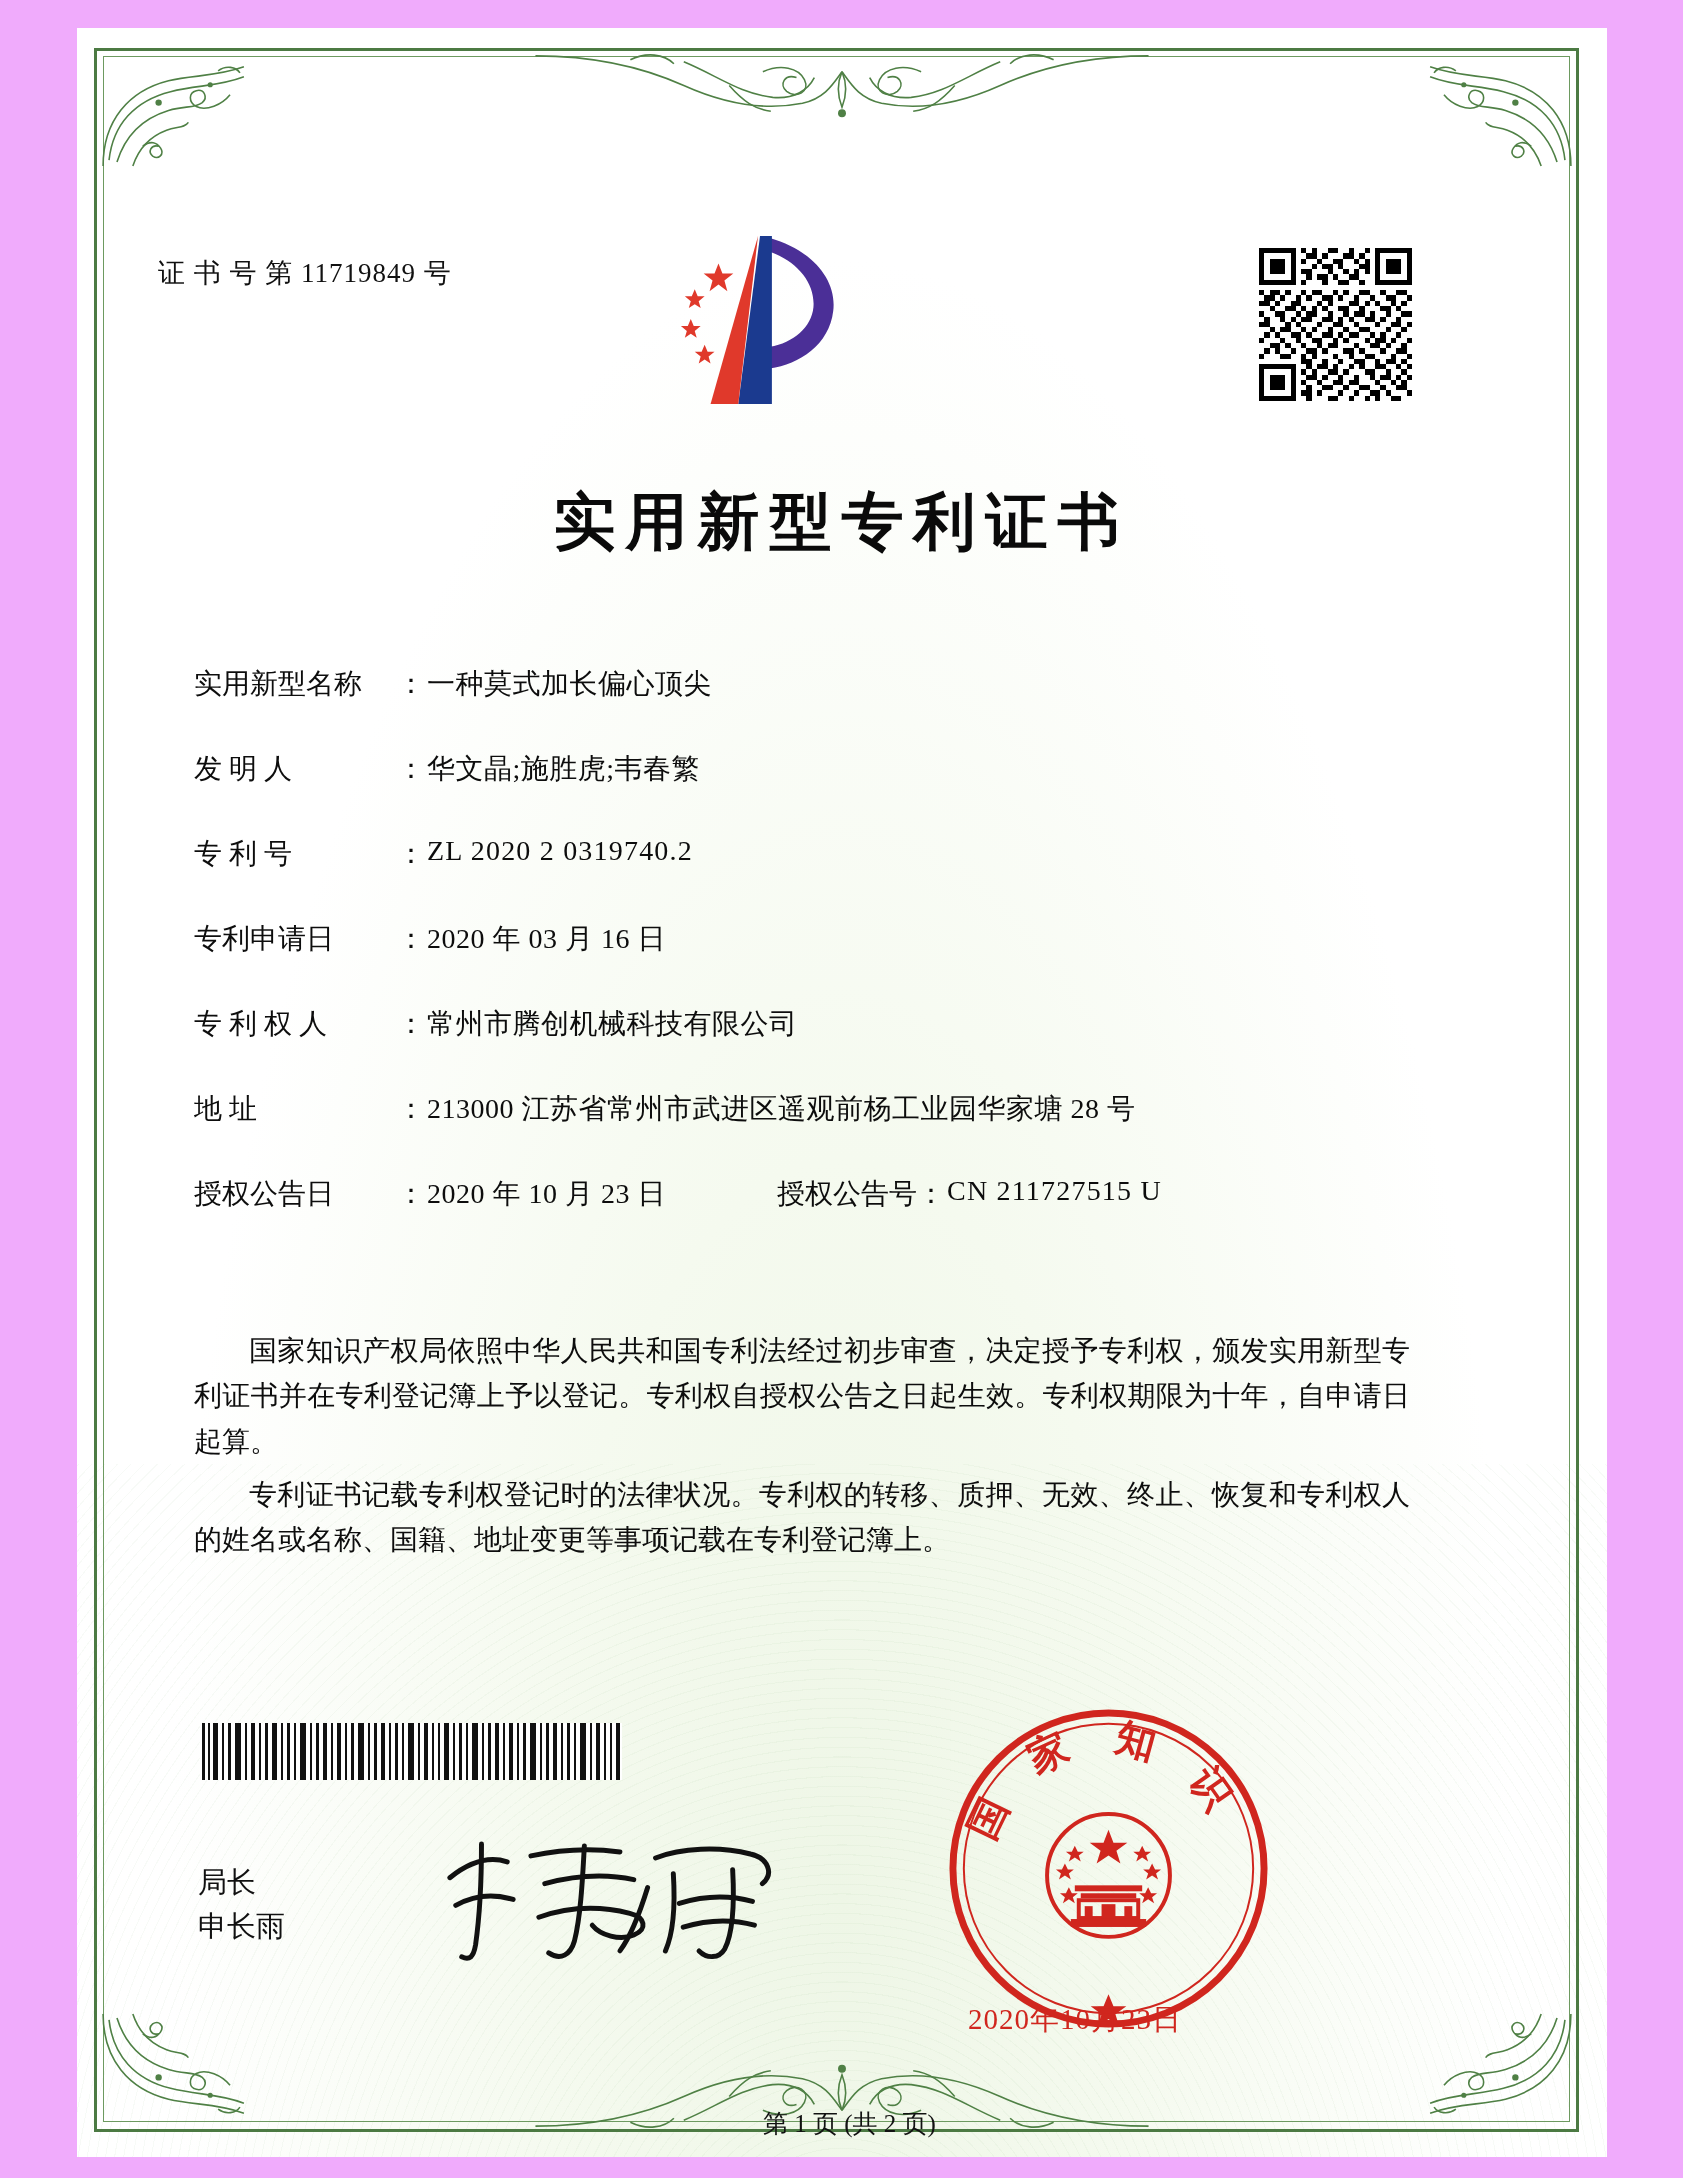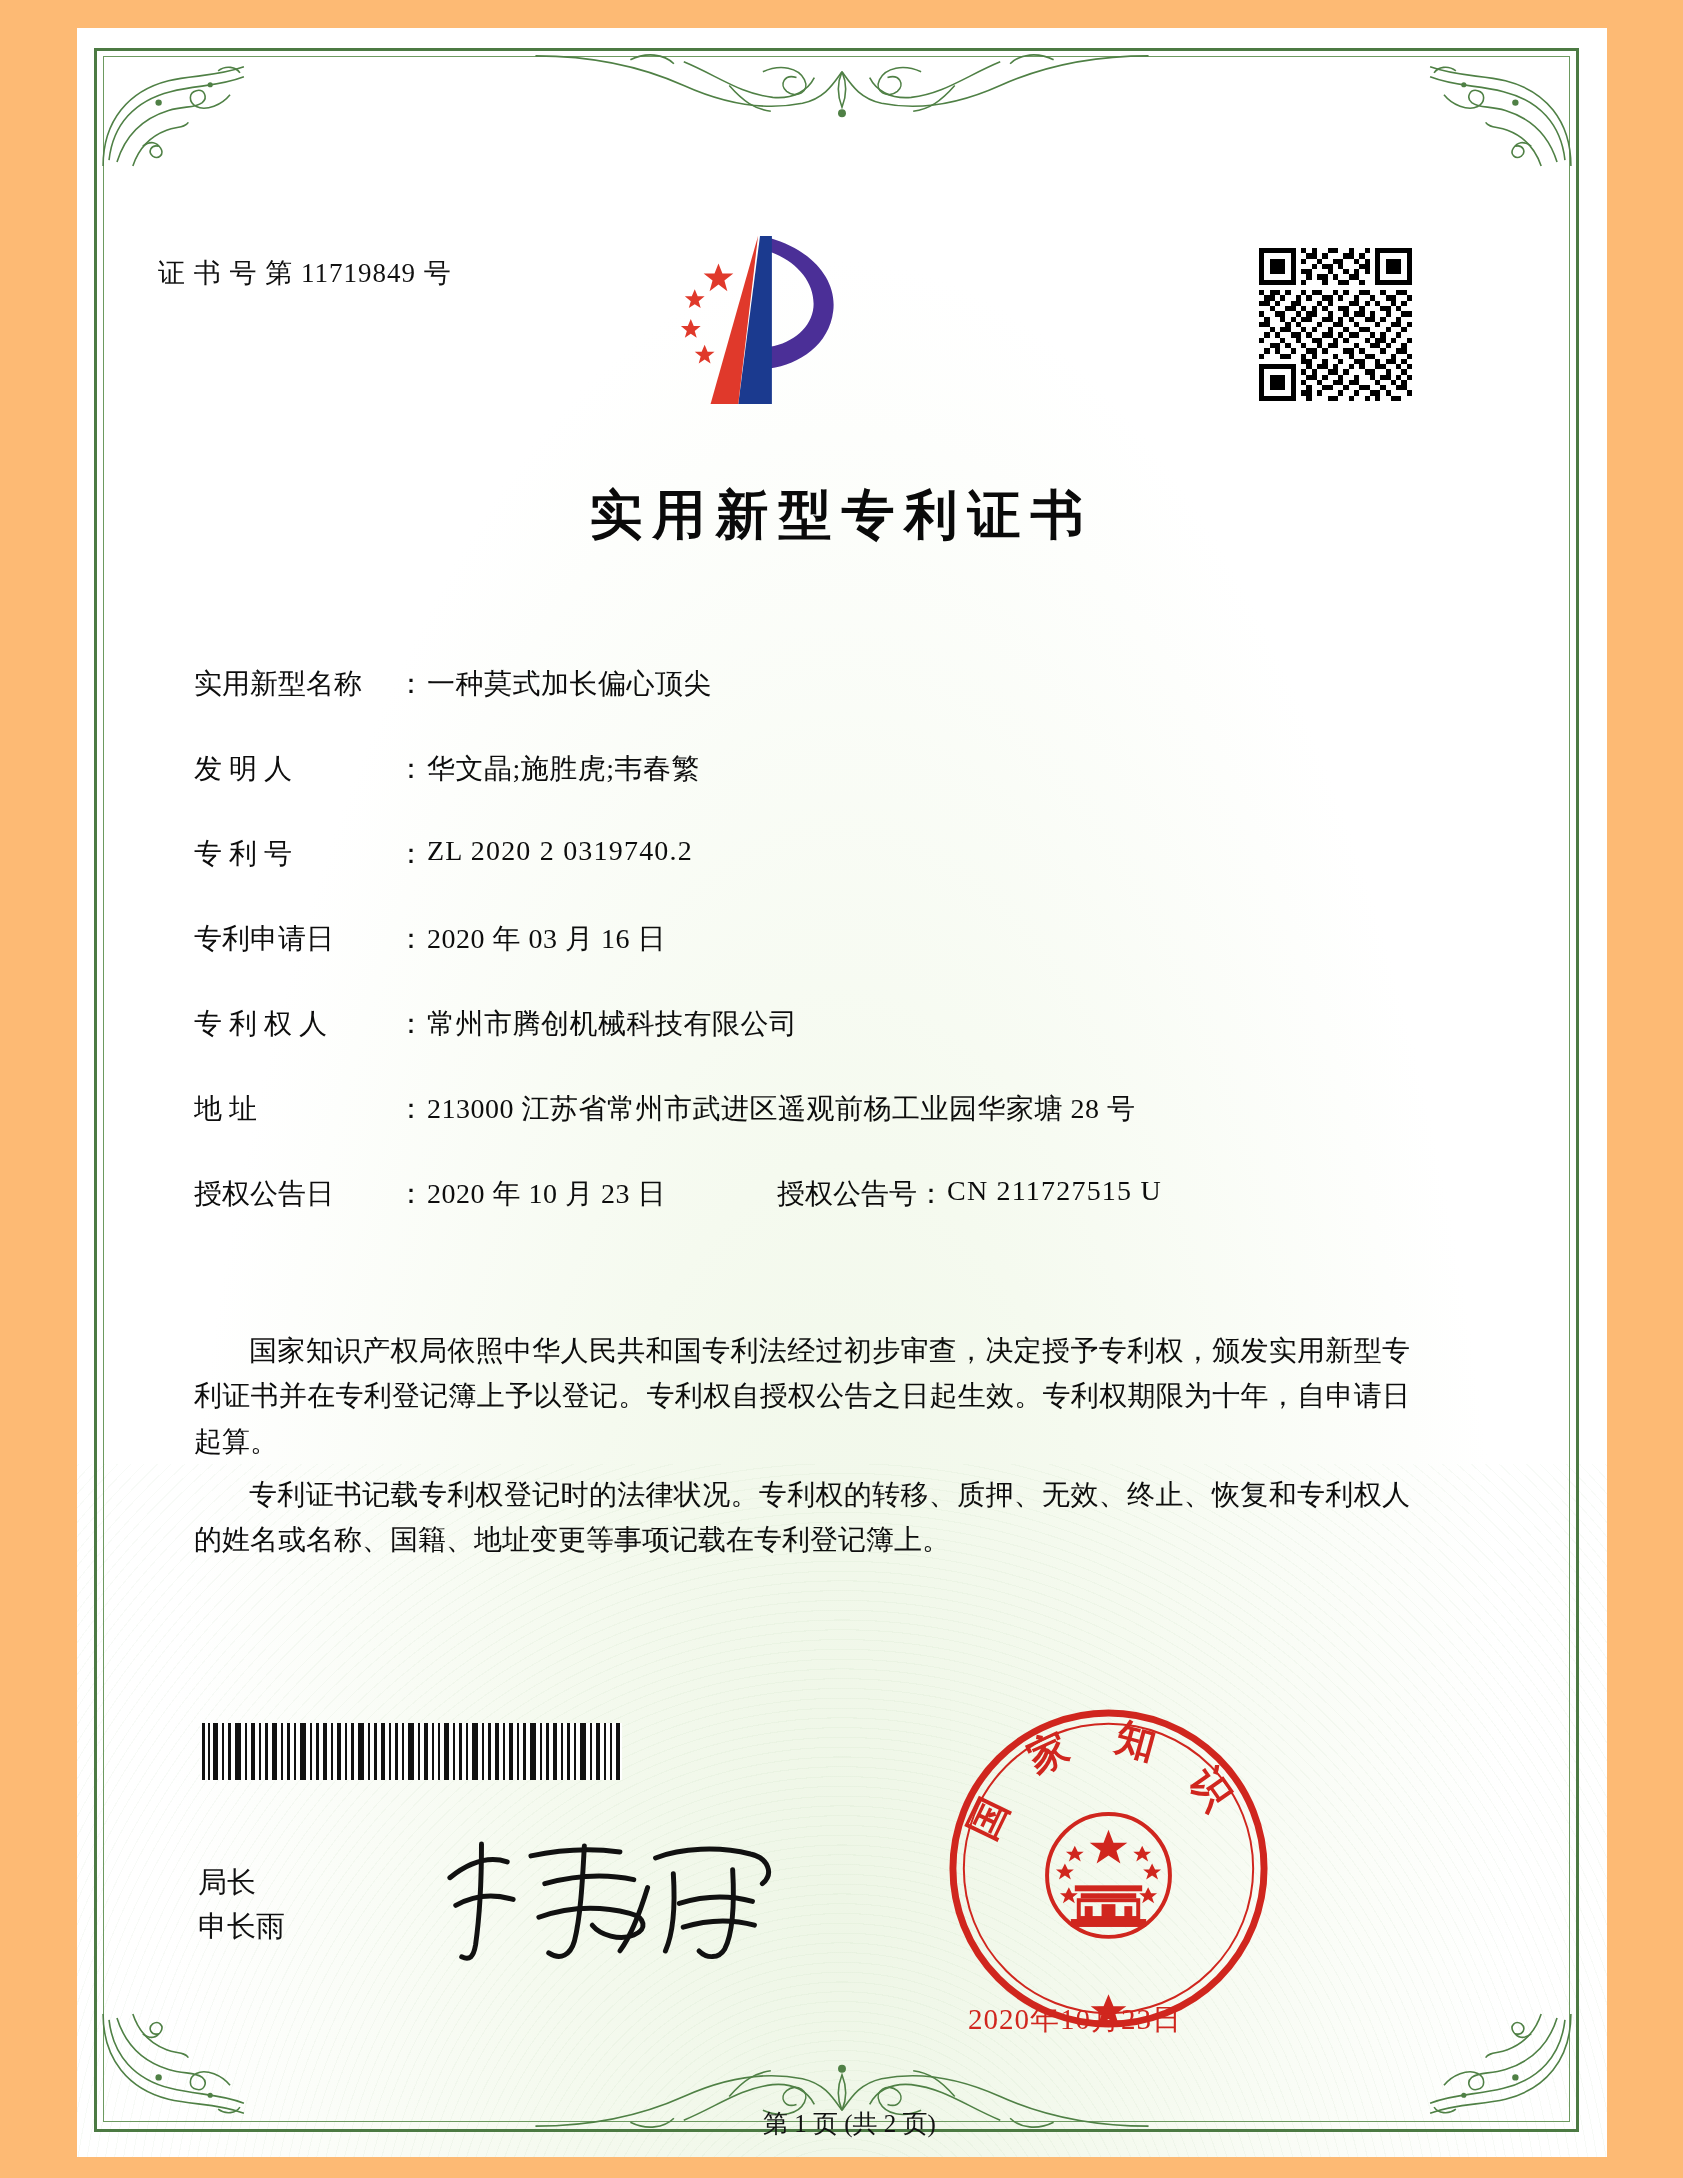--- a/index.html
+++ b/index.html
@@ -14,21 +14,21 @@
     font-family: "Liberation Serif", "DejaVu Serif", serif;
     overflow: hidden;
   }
 
   
   .page {
     position: absolute;
     left: 0; top: 0;
     width: 1683px;
     height: 2178px;
-    background: #fdba74;
+    background: #f0abfc;
   }
 
   .paper {
     position: absolute;
     left: 77px;
     top: 28px;
     width: 1530px;
     height: 2129px;
     background:
       radial-gradient(ellipse at 50% 88%, #eef6e6 0%, #f5faef 28%, #ffffff 62%),
@@ -120,21 +120,21 @@
   }
   .qr svg { width: 100%; height: 100%; display: block; }
 
   
   .title {
     position: absolute;
     left: 0; right: 0;
     top: 480px;
     text-align: center;
     font-family: Liberation Sans, sans-serif;
-    font-size: 53px;
+    font-size: 62px;
     font-weight: 700;
     letter-spacing: 10px;
     color: #0a0a0a;
   }
 
   
   .fields {
     position: absolute;
     left: 194px;
     top: 665px;

